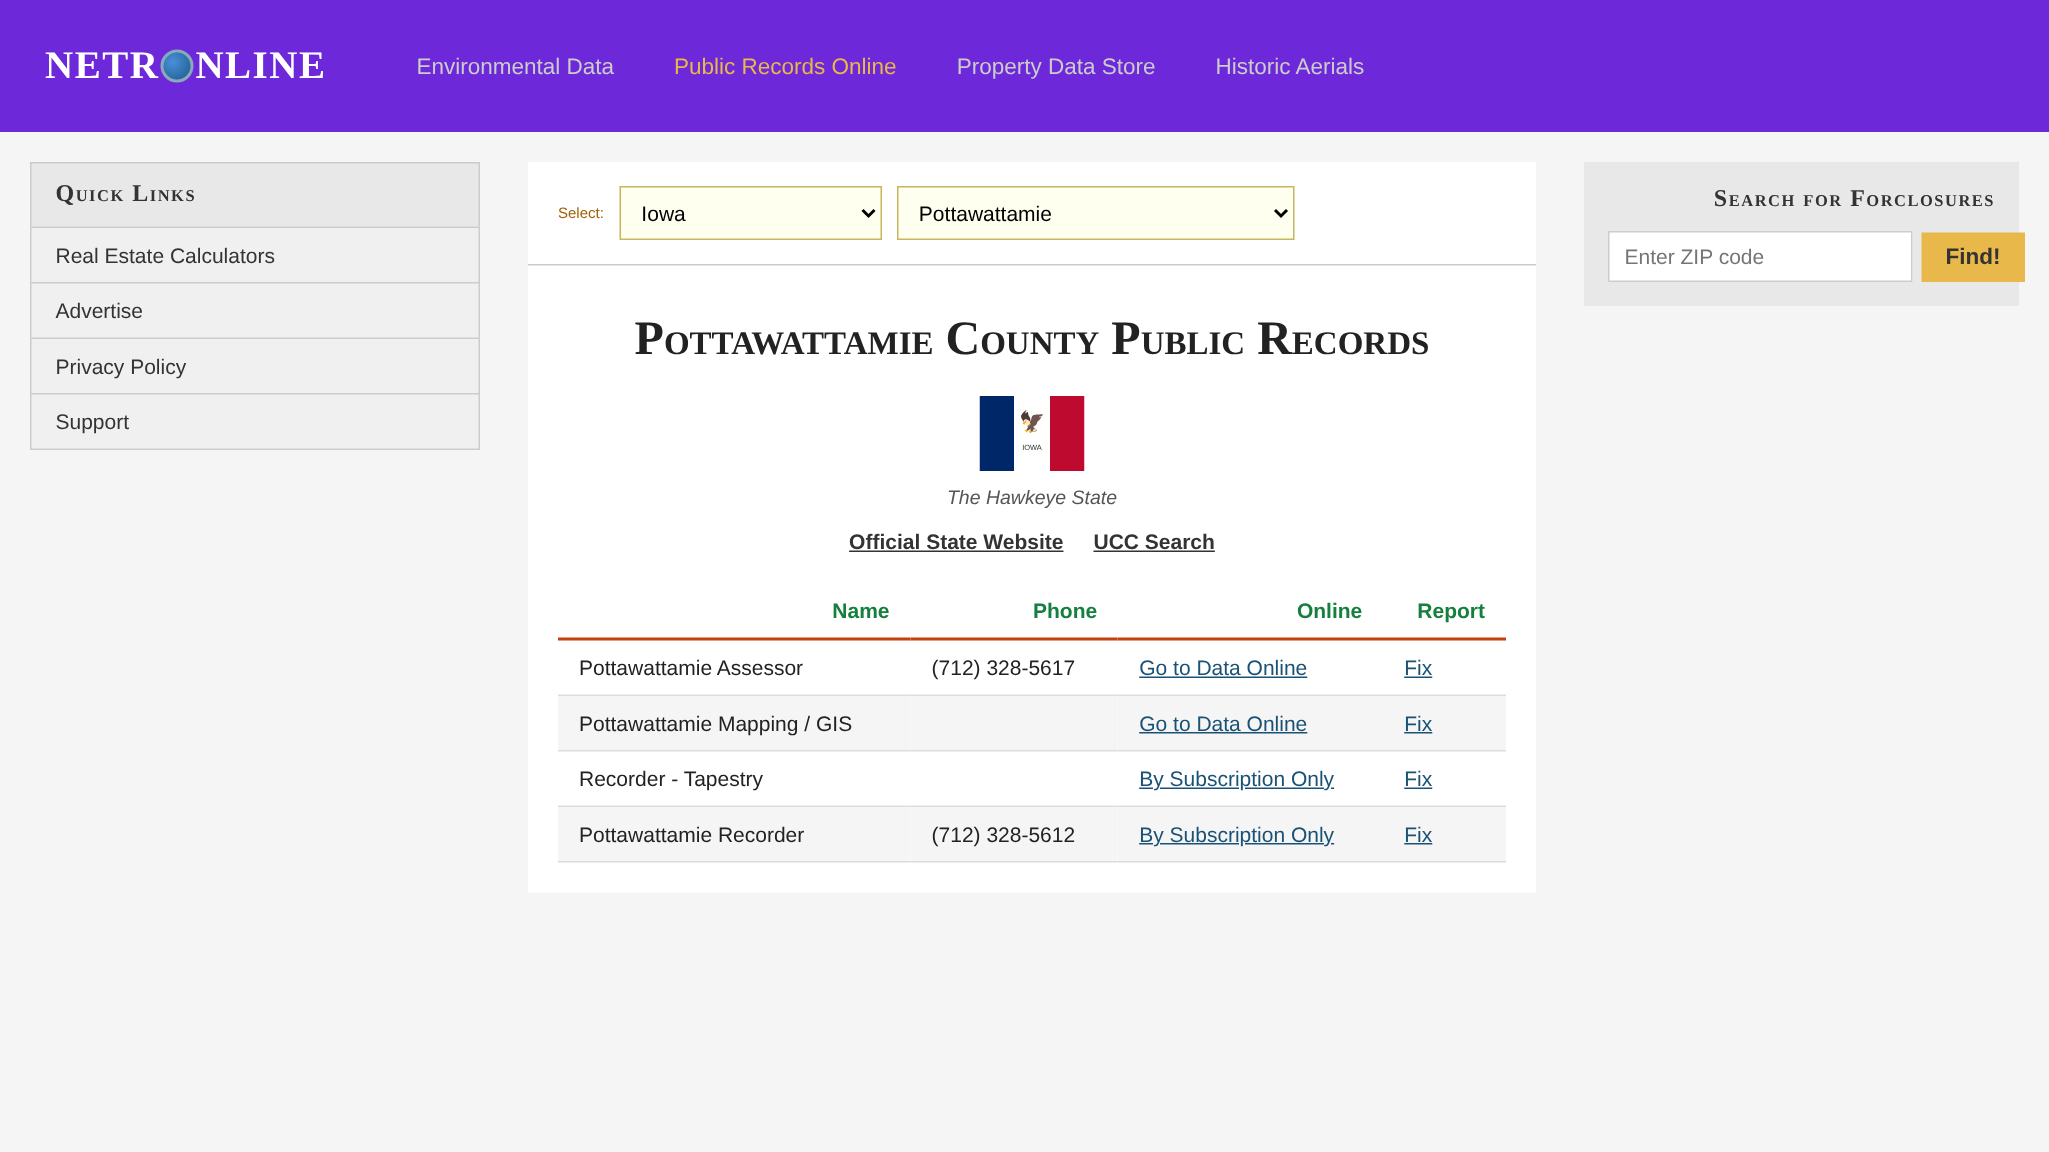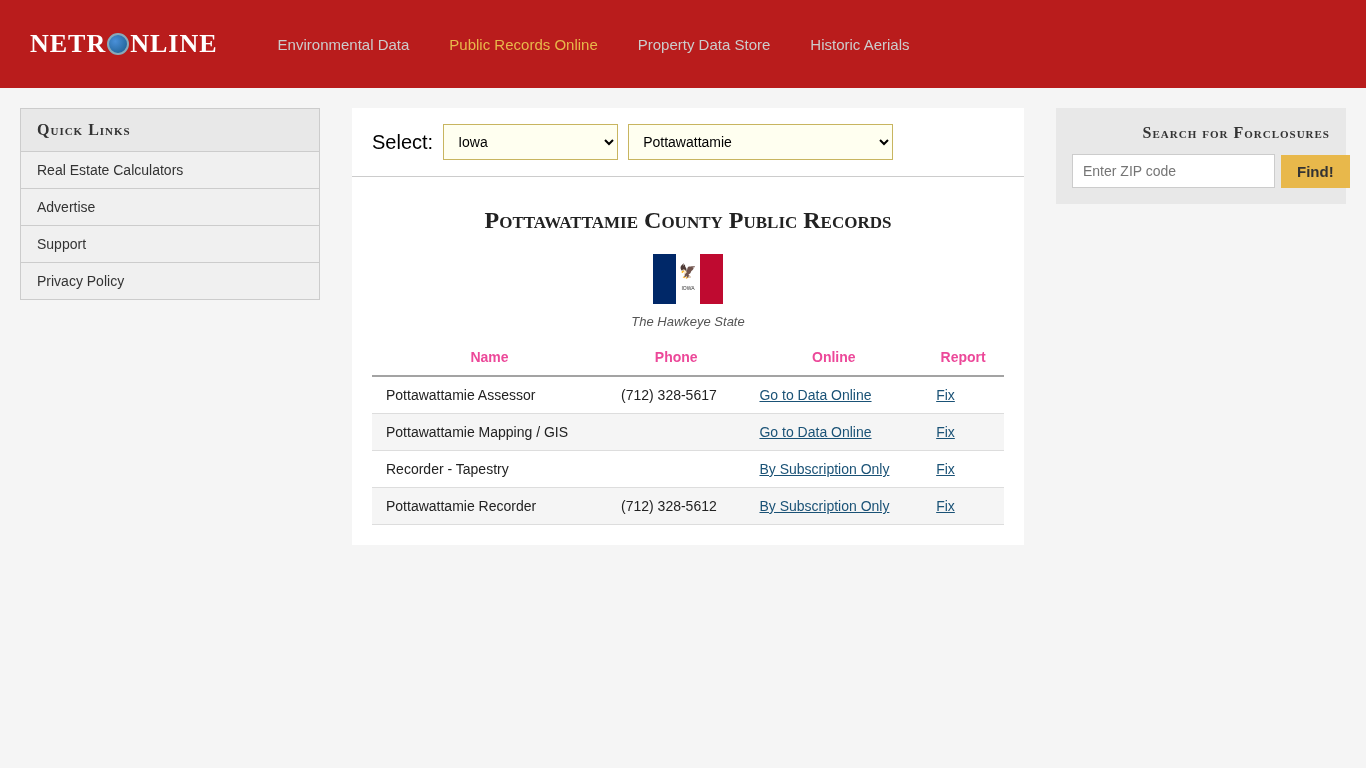--- a/index.html
+++ b/index.html
@@ -1,20 +1,20 @@
 <!DOCTYPE html>
 <html><head>
   <meta charset="utf-8">
   <style>
     * { margin: 0; padding: 0; box-sizing: border-box; }
     body { font-family: Arial, sans-serif; font-size: 14px; background: #f5f5f5; }
 
     
     #header {
-      background-color: #b91c1c;
+      background-color: #6d28d9;
       height: 88px;
       display: flex;
       align-items: center;
       padding: 0 30px;
     }
     #header .logo {
       color: white;
       font-size: 26px;
       font-weight: bold;
       font-family: 'Times New Roman', serif;
@@ -95,22 +95,22 @@
 
     
     #select-bar {
       display: flex;
       align-items: center;
       gap: 10px;
       padding: 16px 20px;
       background: white;
     }
     #select-bar label {
-      font-size: 20px;
-      color: #000000;
+      font-size: 10px;
+      color: #a16207;
     }
     #select-bar select {
       background: #fffff0;
       border: 1px solid #c8b560;
       padding: 6px 10px;
       font-size: 14px;
       height: 36px;
       cursor: pointer;
       appearance: auto;
     }
@@ -121,21 +121,21 @@
       width: 265px;
     }
 
     
     #county-section {
       padding: 10px 20px 20px;
       border-top: 1px solid #ccc;
     }
     .county-title {
       font-family: 'Times New Roman', serif;
-      font-size: 24px;
+      font-size: 32px;
       font-variant: small-caps;
       text-align: center;
       color: #222;
       padding: 20px 0 10px;
       font-weight: bold;
     }
     .flag-container {
       text-align: center;
       margin: 10px 0;
     }
@@ -160,25 +160,25 @@
       font-weight: bold;
     }
 
     
     #records-table {
       width: 100%;
       border-collapse: collapse;
       margin-top: 10px;
     }
     #records-table th {
-      text-align: center;
+      text-align: right;
       padding: 10px 14px;
       font-size: 14px;
-      color: #ec4899;
-      border-bottom: 2px solid #a3a3a3;
+      color: #15803d;
+      border-bottom: 2px solid #c2410c;
       font-weight: bold;
       background: white;
     }
     #records-table td {
       padding: 10px 14px;
       font-size: 14px;
       color: #222;
       border-bottom: 1px solid #ddd;
       vertical-align: top;
     }
@@ -263,22 +263,22 @@
     <a href="#">Historic Aerials</a>
   </nav>
 </div>
 
 <div id="main-layout">
 
   <div id="sidebar">
     <div class="quick-links-title">Quick Links</div>
     <div class="sidebar-item">Real Estate Calculators</div>
     <div class="sidebar-item">Advertise</div>
+    <div class="sidebar-item">Privacy Policy</div>
     <div class="sidebar-item">Support</div>
-    <div class="sidebar-item">Privacy Policy</div>
   </div>
 
   <div id="content">
 
     <div id="select-bar">
       <label>Select:</label>
       <select>
         <option selected="">Iowa</option>
         <option>Alabama</option>
         <option>Alaska</option>
@@ -310,20 +310,24 @@
           <rect x="23" y="0" width="24" height="50" fill="white"></rect>
 
           <rect x="47" y="0" width="23" height="50" fill="#BF0A30"></rect>
 
           <text x="35" y="22" text-anchor="middle" font-size="14" fill="#555">🦅</text>
           <text x="35" y="36" text-anchor="middle" font-size="5" fill="#333">IOWA</text>
         </svg>
       </div>
       <div class="state-caption">The Hawkeye State</div>
 
+      <div class="state-links">
+        <a href="#">Official State Website</a>
+        <a href="#">UCC Search</a>
+      </div>
 
       <table id="records-table">
         <thead>
           <tr>
             <th>Name</th>
             <th>Phone</th>
             <th>Online</th>
             <th>Report</th>
           </tr>
         </thead>

